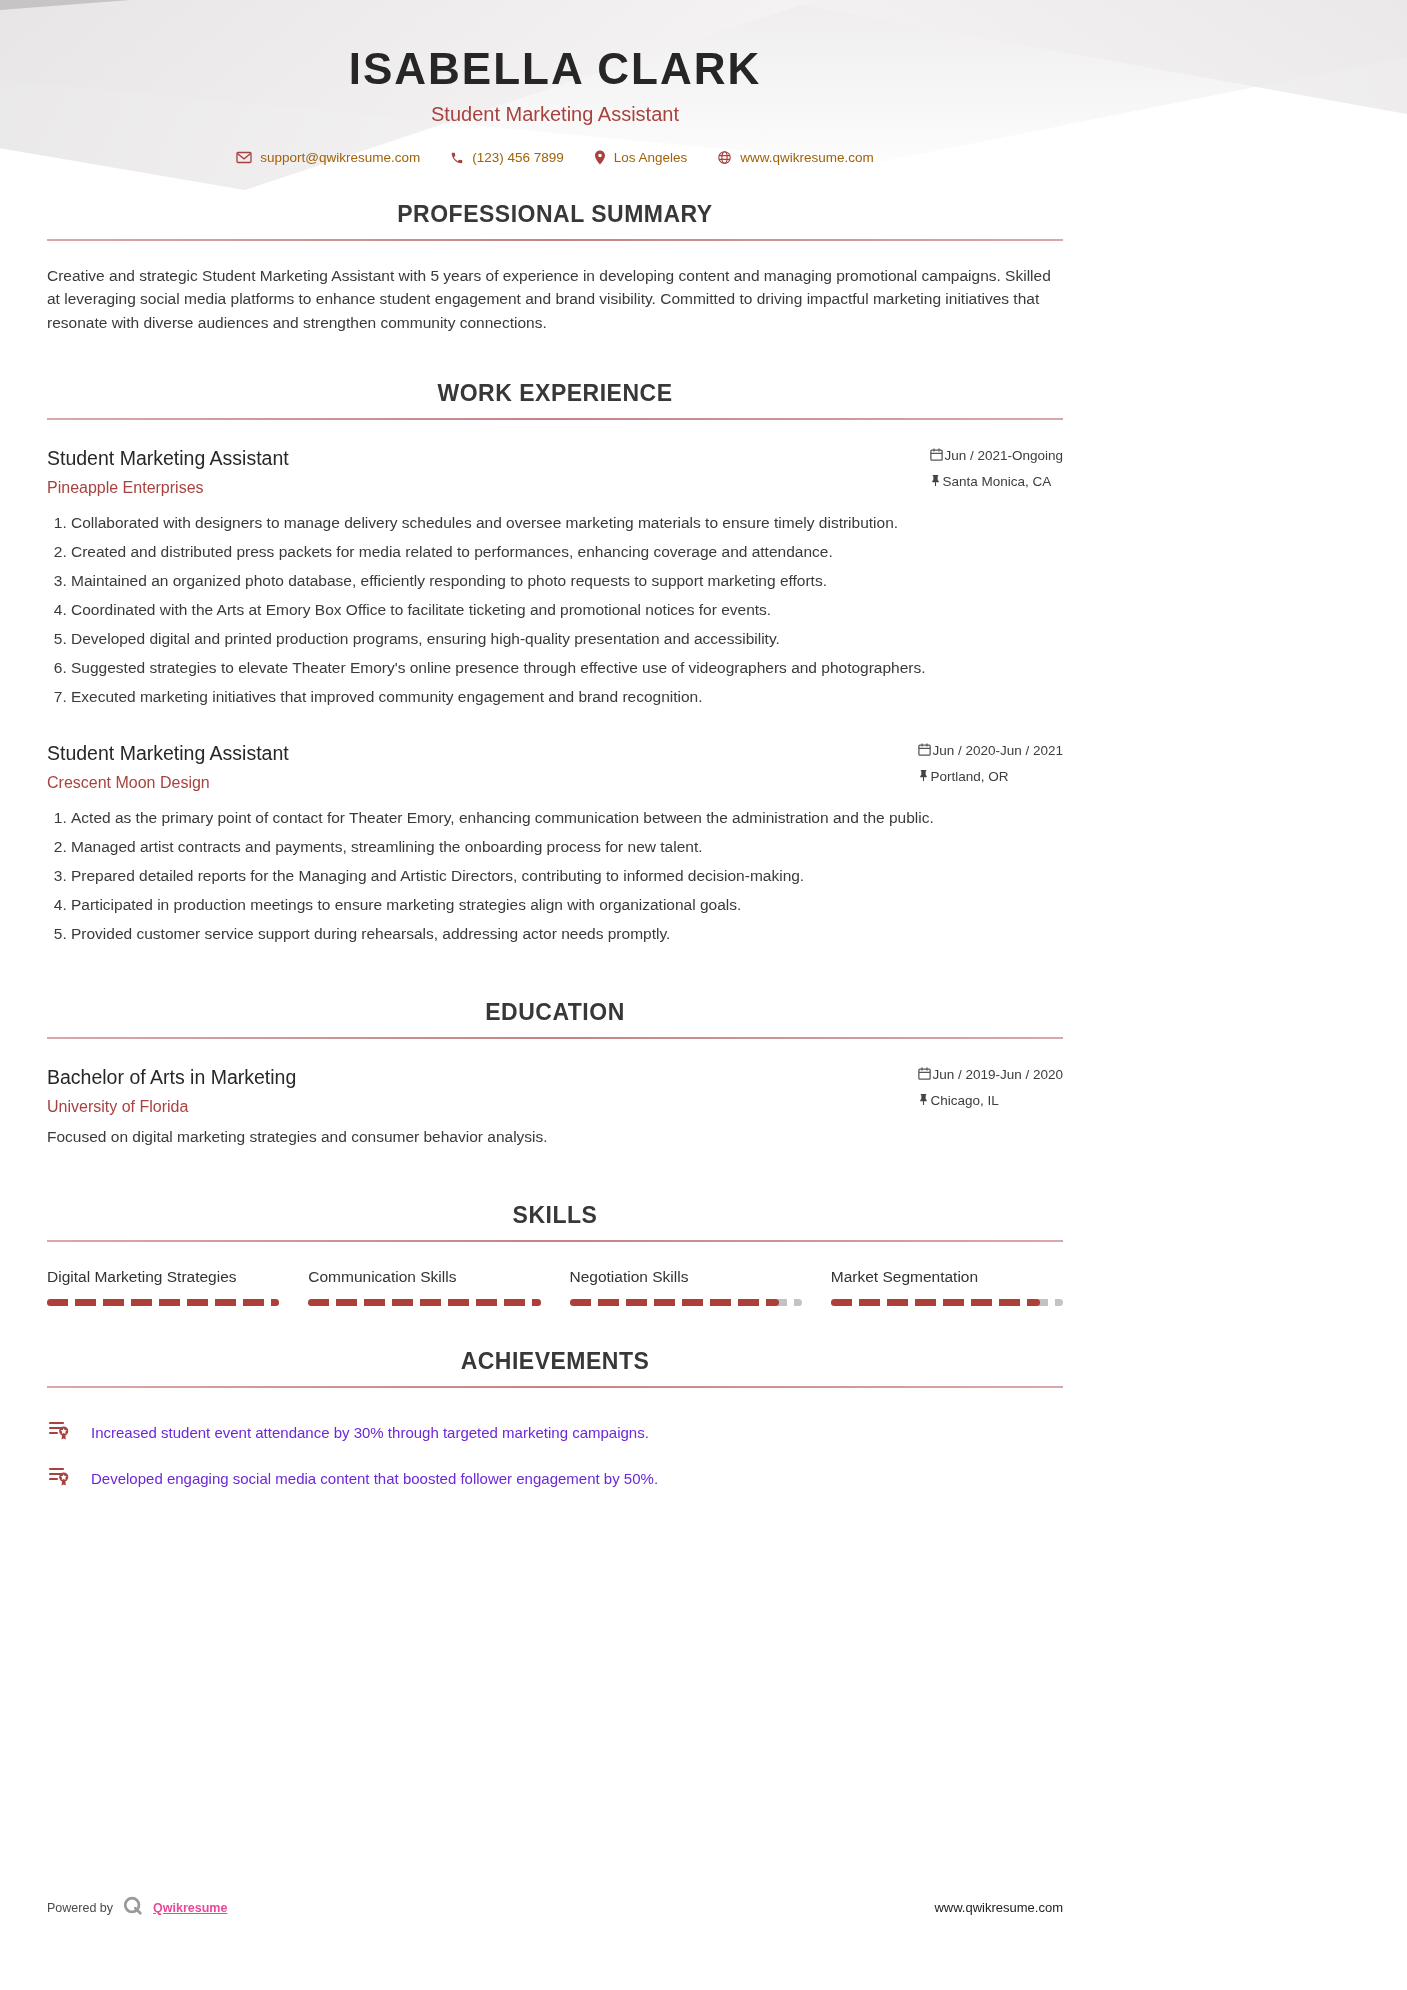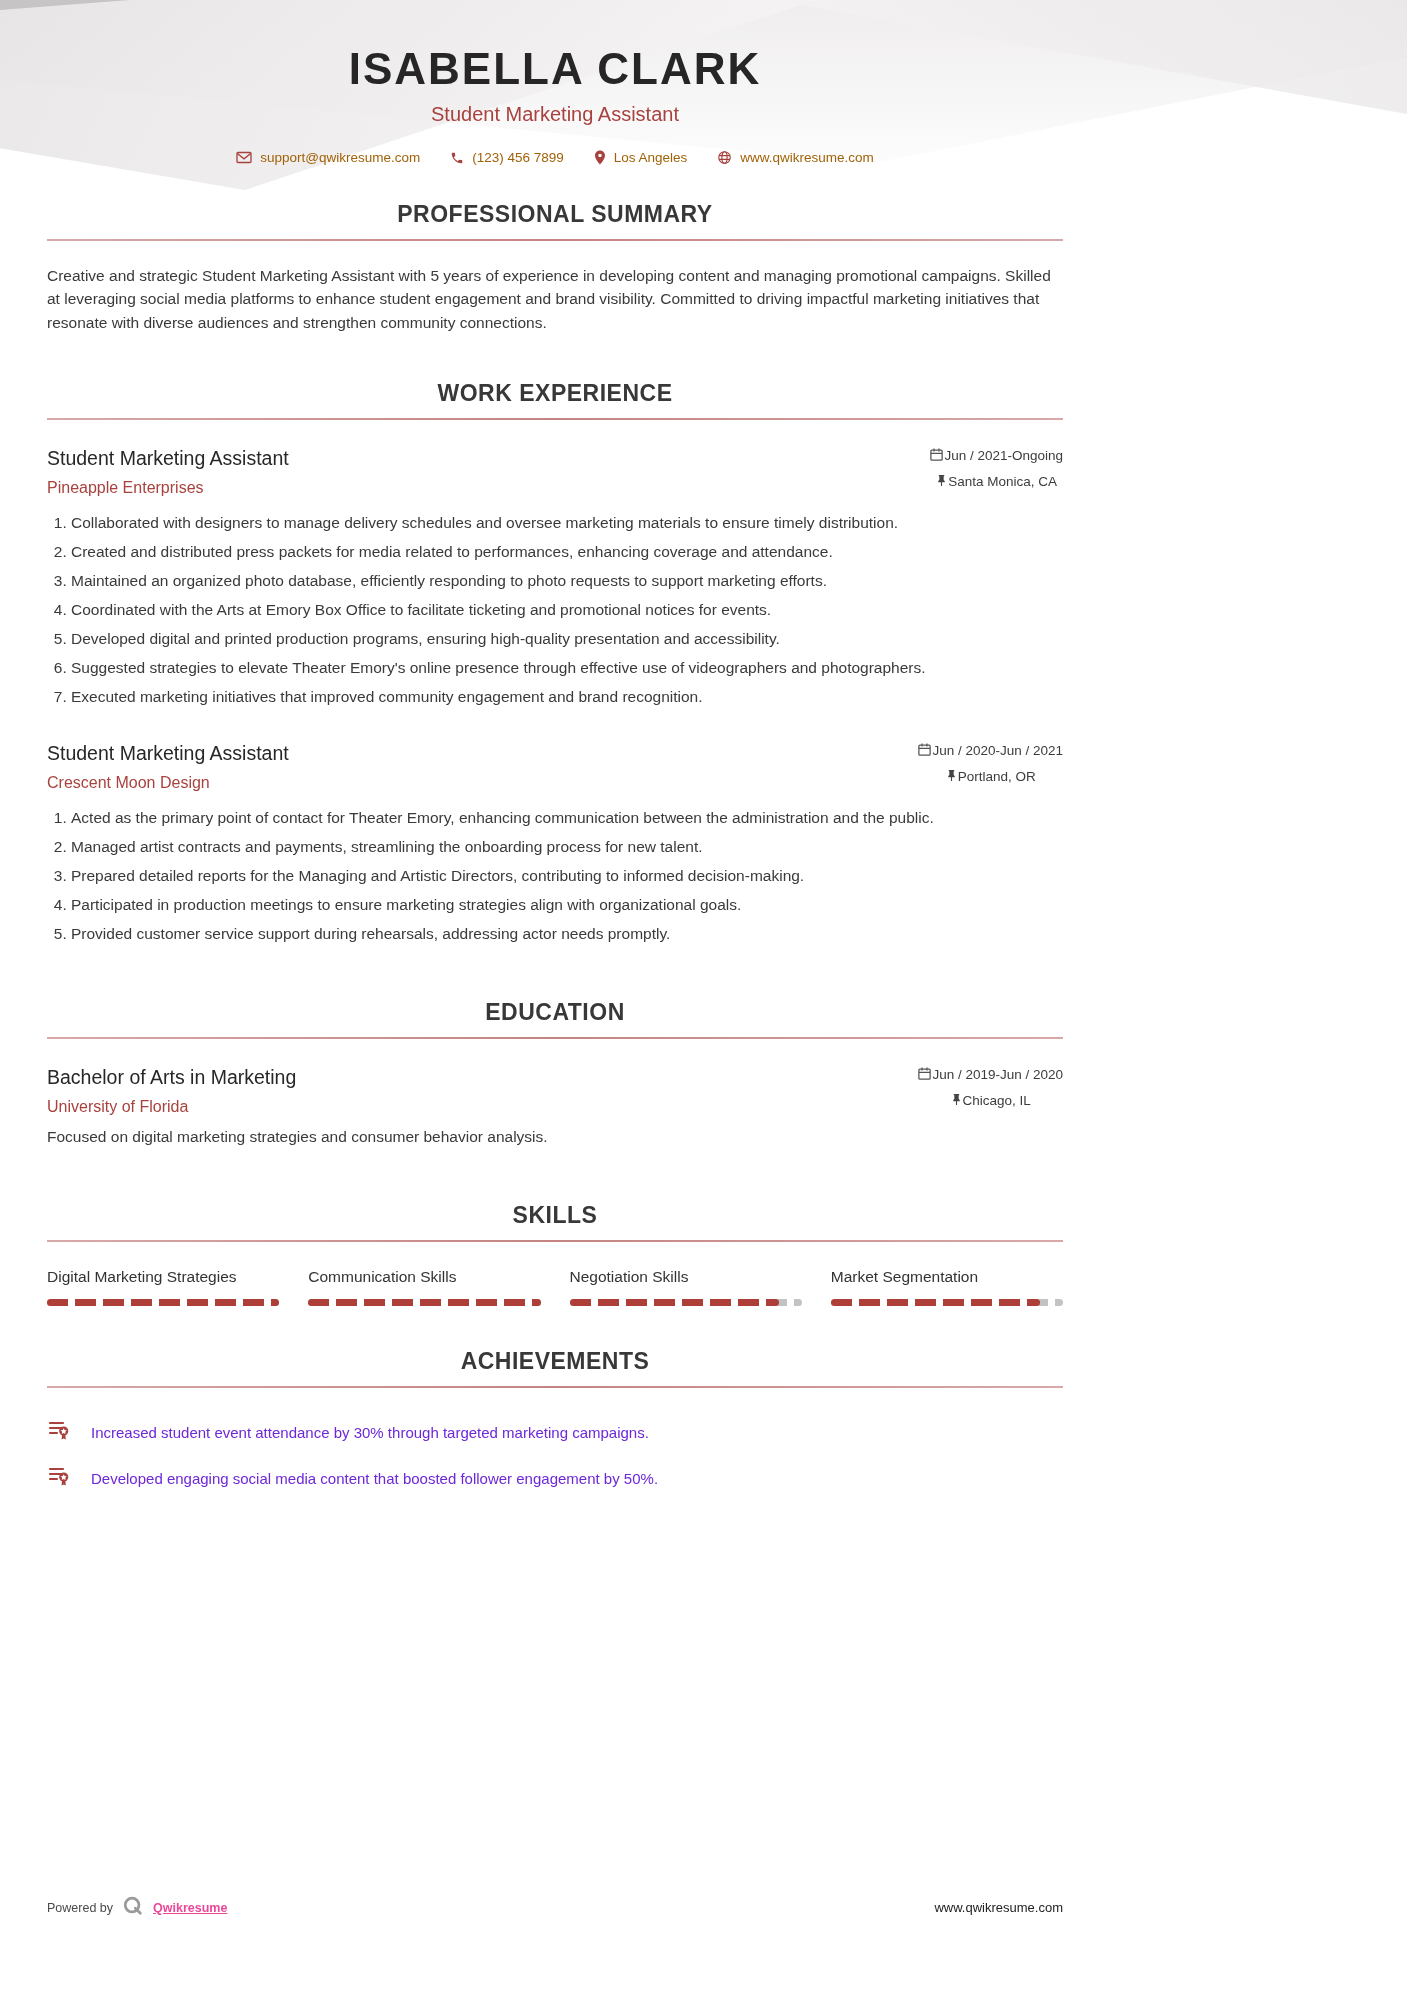--- a/index.html
+++ b/index.html
@@ -49,21 +49,21 @@
   .mt-skills { margin-top:56px; }
   .mt-ach { margin-top:42px; }
 
   .summary-text { margin-top:23px; font-size:15.5px; line-height:1.5; color:#3a3a3a; }
 
   .job { margin-top:27px; }
   .job-head { display:flex; justify-content:space-between; align-items:flex-start; }
   .job-name { font-size:19.5px; color:#272727; }
   .company { font-size:16px; color:#a8423e; margin-top:9px; }
   .job-meta { text-align:right; font-size:13.5px; color:#3d3d3d; }
-  .meta-row { display:flex; justify-content:center; align-items:center; }
+  .meta-row { display:flex; justify-content:flex-start; align-items:center; }
   .meta-row + .meta-row { margin-top:9px; }
   .bullets { margin-top:15px; padding-left:24px; font-size:15.5px;
     line-height:1.42; color:#3a3a3a; }
   .bullets li { margin-bottom:7px; }
 
   .edu-note { margin-top:12px; font-size:15.5px; color:#3a3a3a; }
 
   
   .skills-grid { margin-top:26px; display:grid;
     grid-template-columns:repeat(4,1fr); gap:29px; }

